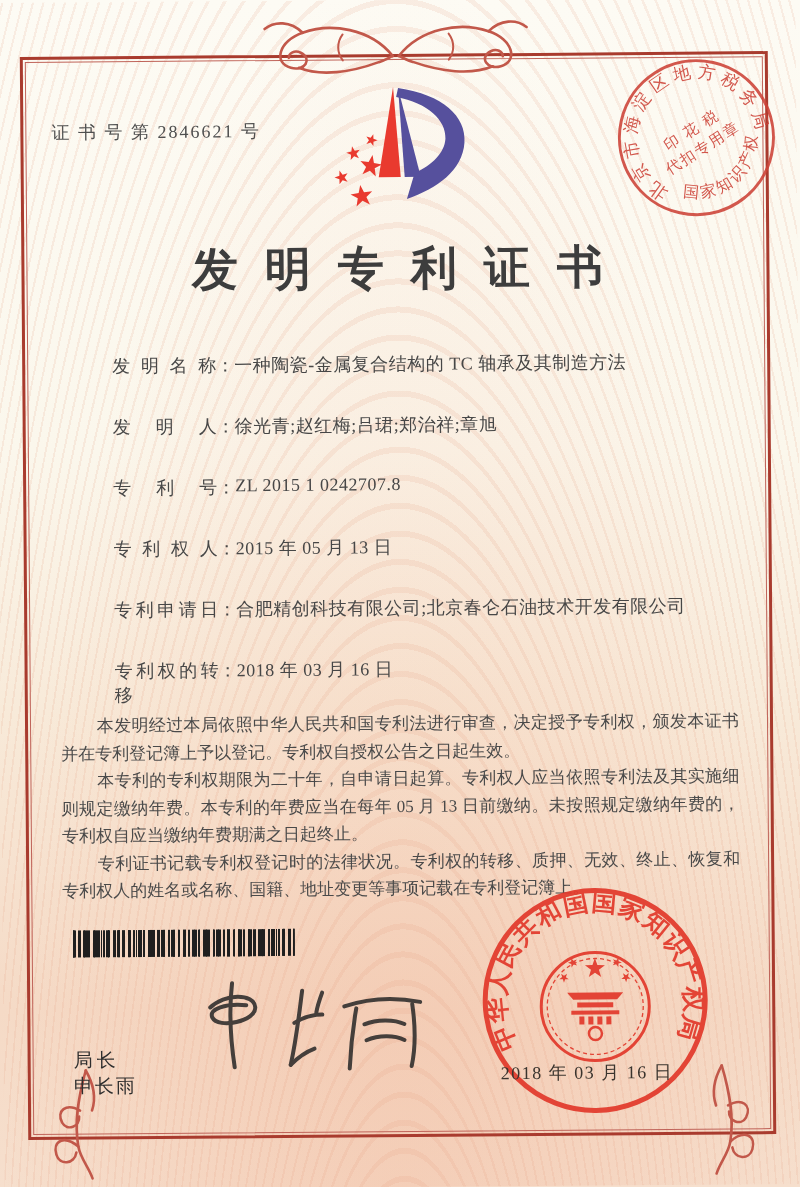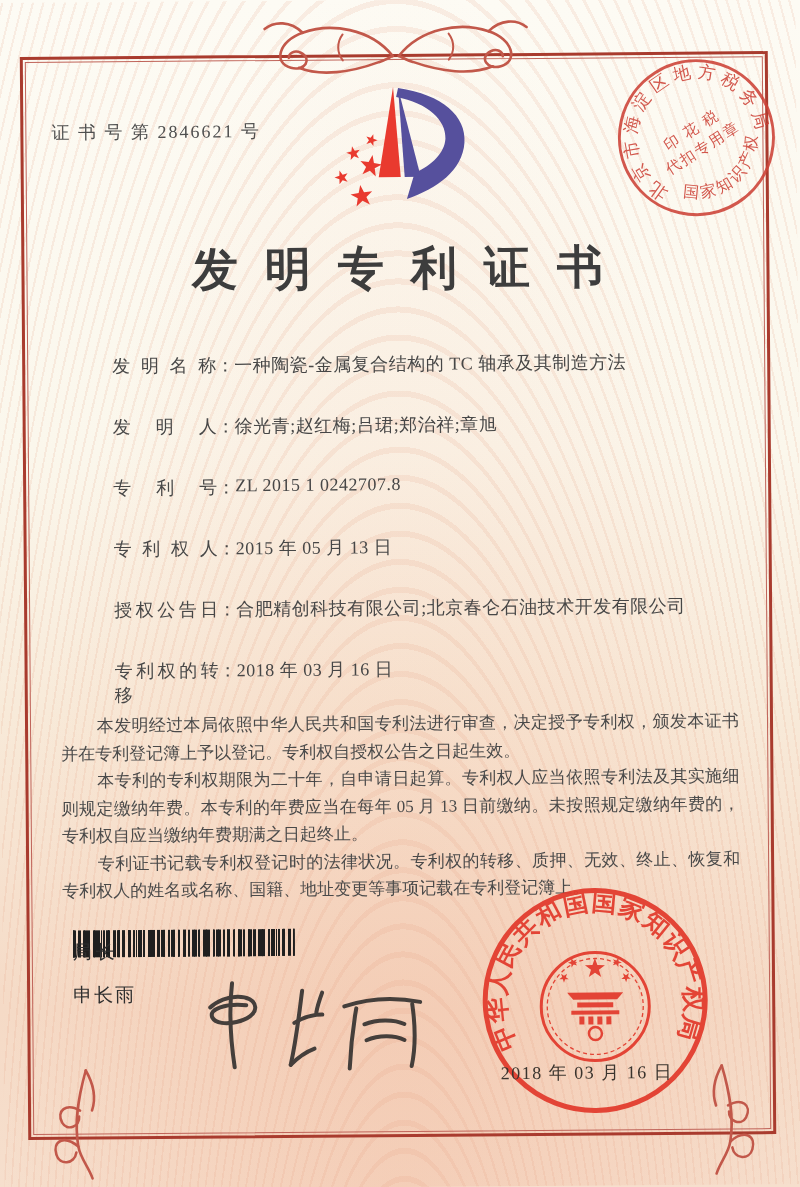--- a/index.html
+++ b/index.html
@@ -30,23 +30,23 @@
   .field-value{vertical-align:top;letter-spacing:0.5px;}
   .paragraphs{position:absolute;left:60px;top:710px;width:678px;z-index:3;
     font-size:17px;line-height:27.5px;color:#4a4a4a;text-align:justify;}
   .paragraphs p{margin:0;text-indent:2.1em;}
   .barcode{position:absolute;left:70px;top:928px;width:222px;height:27px;z-index:3;
     background:
       repeating-linear-gradient(90deg,#1f1f1f 0 2px,transparent 2px 5px),
       repeating-linear-gradient(90deg,#1f1f1f 0 1px,transparent 1px 7px),
       repeating-linear-gradient(90deg,#1f1f1f 0 3px,transparent 3px 11px);
   }
-  .signer{position:absolute;left:70px;top:937px;z-index:3;color:#2e2e2e;}
+  .signer{position:absolute;left:70px;top:1045px;z-index:3;color:#2e2e2e;}
   .signer-title{font-size:19px;letter-spacing:4px;}
-  .signer-name{font-size:19px;letter-spacing:2px;margin-top:17px;}
+  .signer-name{font-size:19px;letter-spacing:2px;}
   .signature{position:absolute;left:195px;top:972px;z-index:4;}
   .authority-seal{position:absolute;left:476px;top:886px;width:232px;height:232px;z-index:4;opacity:0.93;}
   .issue-date{position:absolute;left:497px;top:1062px;z-index:6;font-size:18px;
     letter-spacing:1.5px;color:#3a342e;}
   .ornament-top{position:absolute;left:255px;top:10px;z-index:2;}
   .ornament-bl{position:absolute;left:16px;top:1062px;z-index:2;}
   .ornament-br{position:absolute;left:700px;top:1062px;z-index:2;}
   .seal-arc-text{font-size:25px;font-weight:600;fill:#e23a2c;}
   .stamp-arc-text{font-size:17.5px;fill:#cd4237;}
   .stamp-center{font-size:15px;fill:#cd4237;letter-spacing:2px;text-anchor:middle;}
@@ -127,21 +127,21 @@
     <div class="field-row">
       <span class="field-label">发明人</span><span class="field-colon">：</span><span class="field-value">徐光青;赵红梅;吕珺;郑治祥;章旭</span>
     </div>
     <div class="field-row">
       <span class="field-label">专利号</span><span class="field-colon">：</span><span class="field-value">ZL 2015 1 0242707.8</span>
     </div>
     <div class="field-row">
       <span class="field-label">专利权人</span><span class="field-colon">：</span><span class="field-value">2015 年 05 月 13 日</span>
     </div>
     <div class="field-row">
-      <span class="field-label">授权公告日</span><span class="field-colon">：</span><span class="field-value">合肥精创科技有限公司;北京春仑石油技术开发有限公司</span>
+      <span class="field-label">专利申请日</span><span class="field-colon">：</span><span class="field-value">合肥精创科技有限公司;北京春仑石油技术开发有限公司</span>
     </div>
     <div class="field-row">
       <span class="field-label">专利权的转移</span><span class="field-colon">：</span><span class="field-value">2018 年 03 月 16 日</span>
     </div>
   </div>
 
   <div class="paragraphs">
     <p>本发明经过本局依照中华人民共和国专利法进行审查，决定授予专利权，颁发本证书并在专利登记簿上予以登记。专利权自授权公告之日起生效。</p>
     <p>本专利的专利权期限为二十年，自申请日起算。专利权人应当依照专利法及其实施细则规定缴纳年费。本专利的年费应当在每年 05 月 13 日前缴纳。未按照规定缴纳年费的，专利权自应当缴纳年费期满之日起终止。</p>
     <p>专利证书记载专利权登记时的法律状况。专利权的转移、质押、无效、终止、恢复和专利权人的姓名或名称、国籍、地址变更等事项记载在专利登记簿上。</p>

